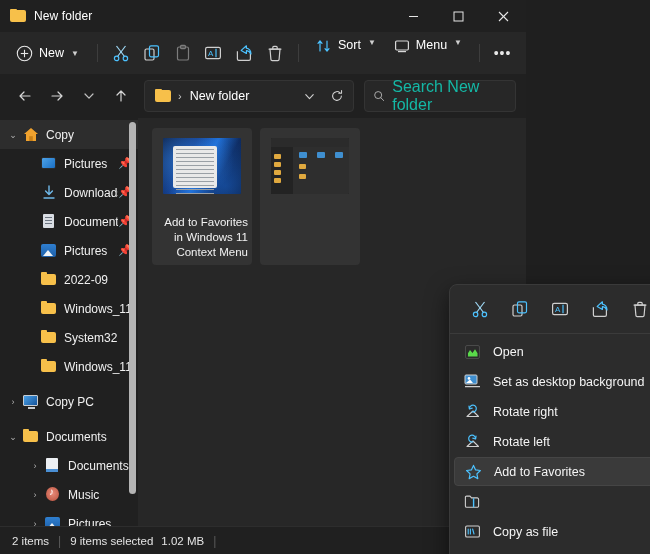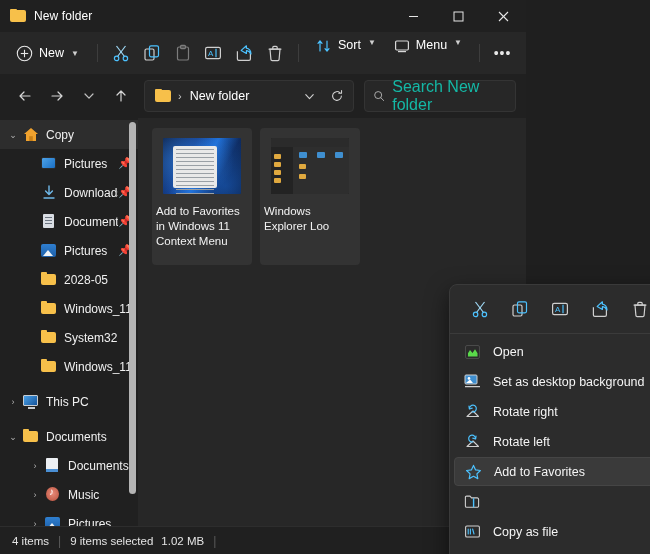--- a/index.html
+++ b/index.html
@@ -204,23 +204,23 @@
   .thumb-a .mini-menu i {
     display:block; margin:3px 3px 0 3px; height:1px; background:#9aa0a6;
   }
   .thumb-b { background: #1d1d1d; }
   .thumb-b .tb-top { position:absolute; left:0; top:0; width:100%; height:9px; background:#2b2b2b; }
   .thumb-b .tb-side { position:absolute; left:0; top:9px; width:22px; bottom:0; background:#232323; }
   .thumb-b .tb-main { position:absolute; left:22px; top:9px; right:0; bottom:0; background:#2e2e2e; }
   .thumb-b .dot { position:absolute; width:7px; height:5px; background:#e0a93f; border-radius:1px; }
   .thumb-b .bdot { position:absolute; width:8px; height:6px; background:#3f8fd0; border-radius:1px; }
   .tile-label {
-    margin-top: 10px;
+    margin-top: 21px;
     width: 92px;
-    text-align: left;
+    text-align: right;
     font-size: 11.5px; line-height: 15px;
     color: #f2f2f2;
   }
 
   
   .ctxmenu {
     position: absolute;
     left: 311px; top: 166px;
     width: 298px; height: 358px;
     background: #2c2c2c;
@@ -514,21 +514,21 @@
         <span class="sb-label">Pictures</span>
         <span class="sb-pin">📌</span>
       </div>
 
       <div class="sb-item indent1">
         <span class="sb-twisty none">›</span>
         <span class="sb-ico ico-folder">
             <span class="tab"></span>
             <span class="back"></span>
           </span>
-        <span class="sb-label">2028-05</span>
+        <span class="sb-label">2022-09</span>
       </div>
 
       <div class="sb-item indent1">
         <span class="sb-twisty none">›</span>
         <span class="sb-ico ico-folder">
             <span class="tab"></span>
             <span class="back"></span>
           </span>
         <span class="sb-label">Windows_11</span>
       </div>
@@ -549,21 +549,21 @@
             <span class="back"></span>
           </span>
         <span class="sb-label">Windows_11_Fil</span>
       </div>
 
       <div class="sb-item" style="margin-top:6px">
         <span class="sb-twisty">›</span>
         <span class="sb-ico">
             <span class="ico-pc"></span>
           </span>
-        <span class="sb-label">This PC</span>
+        <span class="sb-label">Copy PC</span>
       </div>
 
       <div class="sb-item" style="margin-top:6px">
         <span class="sb-twisty">⌄</span>
         <span class="sb-ico ico-folder">
             <span class="tab"></span>
             <span class="back"></span>
           </span>
         <span class="sb-label">Documents</span>
       </div>
@@ -626,21 +626,20 @@
             <span class="bdot" style="left:28px;top:14px"></span>
             <span class="bdot" style="left:46px;top:14px"></span>
             <span class="bdot" style="left:64px;top:14px"></span>
             <span class="dot" style="left:3px;top:16px"></span>
             <span class="dot" style="left:3px;top:24px"></span>
             <span class="dot" style="left:3px;top:32px"></span>
             <span class="dot" style="left:3px;top:40px"></span>
             <span class="dot" style="left:28px;top:26px"></span>
             <span class="dot" style="left:28px;top:36px"></span>
           </div>
-          <div class="tile-label">Windows Explorer Loo</div>
         </div>
 
       </div>
 
       <div class="ctxmenu">
 
         <div class="ctx-iconrow">
           <div class="ctx-ibtn">
             <svg width="18" height="18" viewBox="0 0 18 18">
               <line x1="4.5" y1="2" x2="12.5" y2="12.5" stroke="#9fd8f5" stroke-width="1.2"></line>
@@ -763,21 +762,21 @@
           </span>
 
         </div>
 
       </div>
 
     </div>
   </div>
 
   <div class="statusbar">
-    <span class="st-text">4 items</span>
+    <span class="st-text">2 items</span>
     <span class="st-sep">|</span>
     <span class="st-text">9 items selected</span>
     <span style="width:8px"></span>
     <span class="st-text">1.02 MB</span>
     <span class="st-sep">|</span>
     <span class="st-spacer"></span>
 
     <div class="viewbtn">
       <svg width="15" height="15" viewBox="0 0 15 15">
         <rect x="1.5" y="1.5" width="12" height="12" fill="none" stroke="#d8d8d8" stroke-width="1"></rect>

